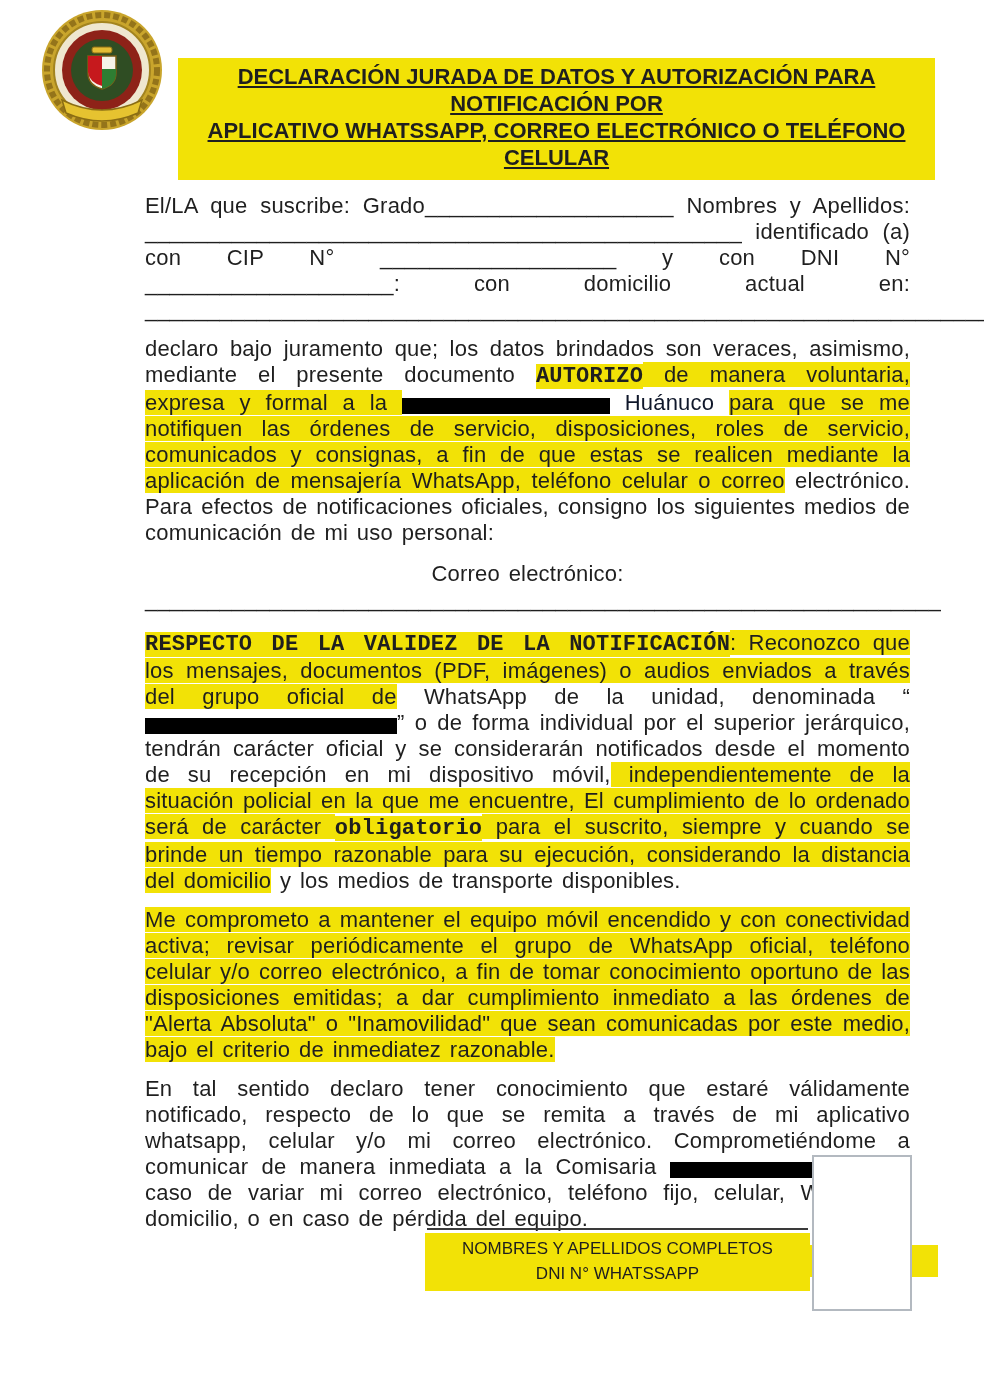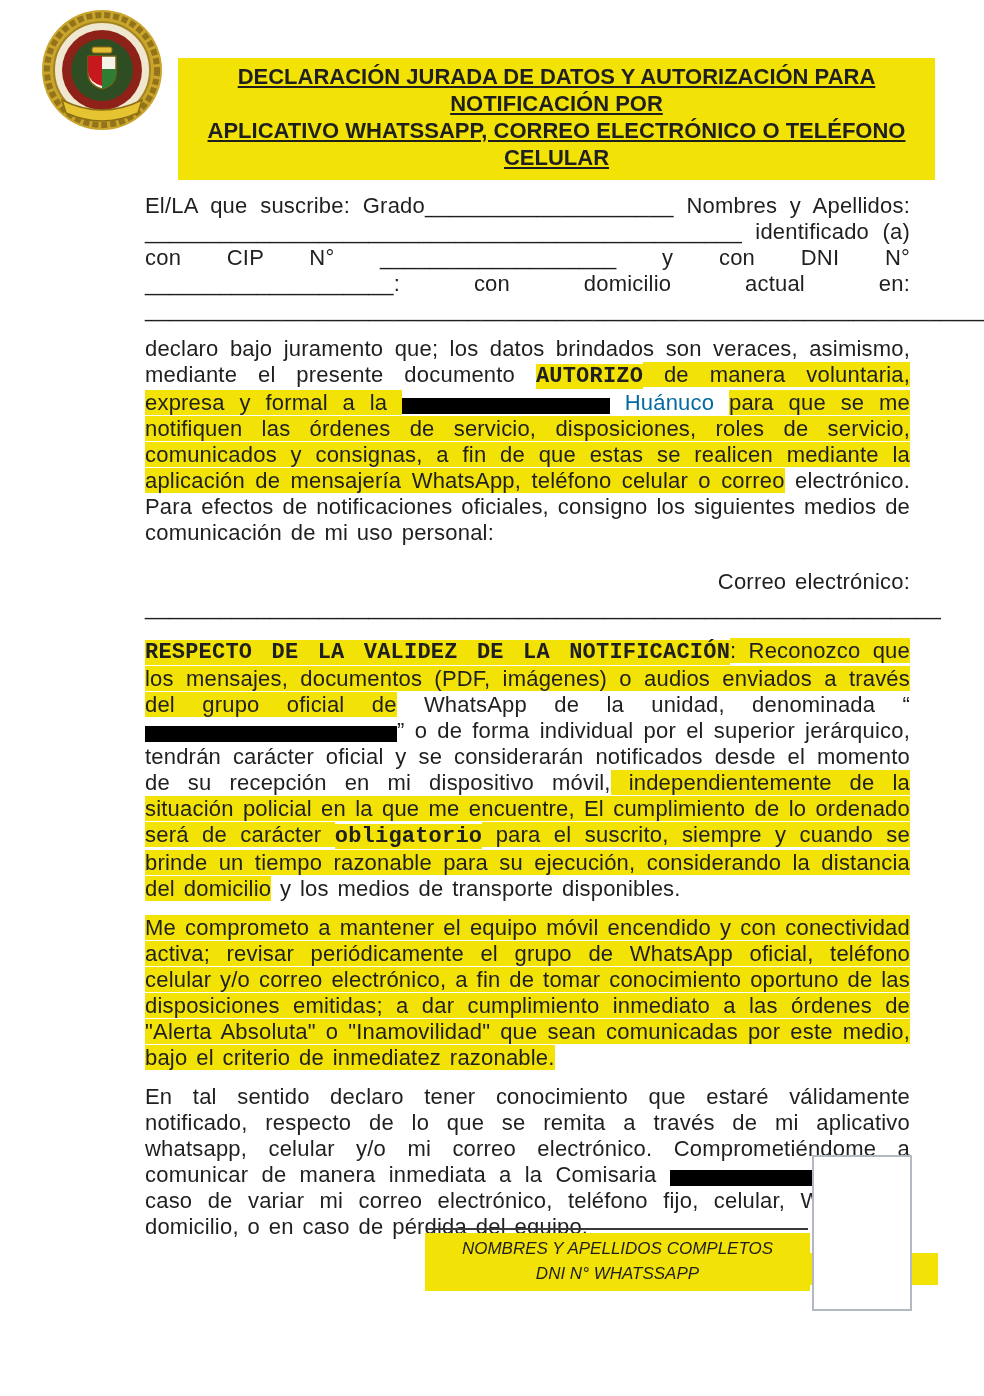--- a/index.html
+++ b/index.html
@@ -34,25 +34,25 @@
     margin:4px 74px 0 145px;
     font-size:22px;
     line-height:26px;
     text-align:justify;
     letter-spacing:0.2px;
     word-spacing:2.5px;
   }
   p.para{margin-top:13px;}
   p.validity{margin-top:17px;}
   p.contact{margin-top:18px;text-align:left;}
-  p.email{text-align:right;margin-top:23px;}
+  p.email{text-align:center;margin-top:15px;}
 
   .hl{background:var(--hl);}
   .b{font-weight:bold;font-family:Liberation Mono, monospace;}
-  .faint{color:#0369a1;}
+  .faint{color:#0f172a;}
   .redacted{
     display:inline-block;
     background:var(--redact);
     height:16px;
     vertical-align:text-bottom;
     margin-bottom:1px;
   }
 
   .date-line{text-align:right;margin-top:30px;}
   .date-wrap{
@@ -60,21 +60,20 @@
     background:var(--hl);
     padding:3px 30px 3px 0;
     margin-right:-28px;
   }
 
   .sig-block{
     position:absolute;
     left:425px;top:1208px;width:385px;
     text-align:center;
     font-size:17px;
-    font-style:italic;
   }
   .sig-line{
     height:22px;
     border-bottom:2px solid #3a3a3a;
     margin:0 2px 3px 2px;
   }
   .sig-highlight{
     background:var(--hl);
     padding:3px 4px 5px 4px;
     line-height:25px;

